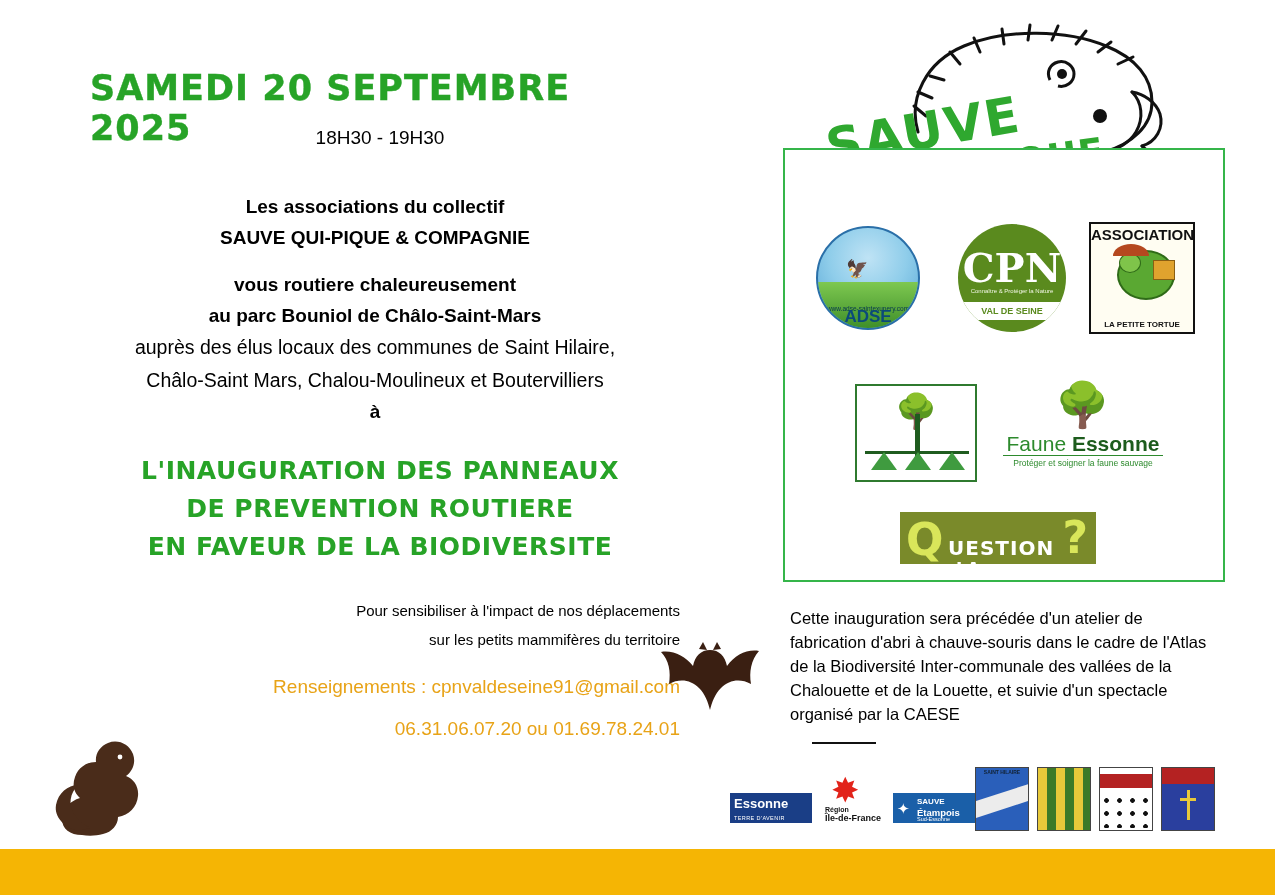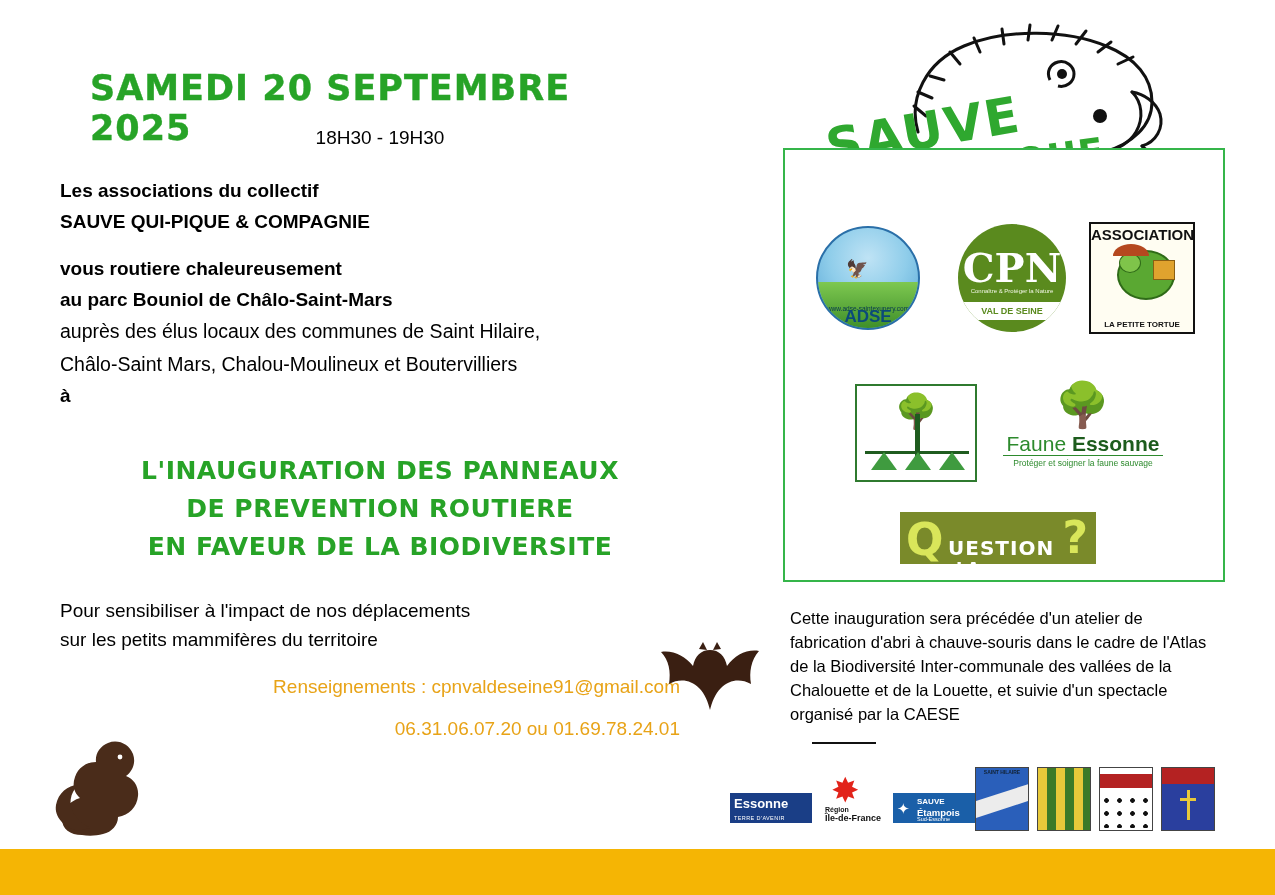--- a/index.html
+++ b/index.html
@@ -46,23 +46,23 @@
     top: 127px;
     width: 580px;
     text-align: center;
     font-size: 19px;
     color: #000;
   }
 
   .intro-block {
     position: absolute;
     left: 60px;
-    top: 175px;
+    top: 191px;
     width: 630px;
-    text-align: left;
+    text-align: center;
   }
   .intro-block .l {
     font-size: 19px;
     line-height: 31px;
     font-weight: bold;
   }
   .intro-block .sp {
     height: 16px;
   }
   .intro-block .reg {
@@ -90,22 +90,22 @@
     font-variant: small-caps;
     text-transform: uppercase;
     letter-spacing: 0.5px;
   }
 
   .purpose {
     position: absolute;
     left: 60px;
     top: 596px;
     width: 620px;
-    text-align: left;
-    font-size: 19px;
+    text-align: right;
+    font-size: 15px;
     line-height: 29px;
     color: #000;
   }
 
   .contact {
     position: absolute;
     left: 60px;
     top: 666px;
     width: 620px;
     text-align: right;

